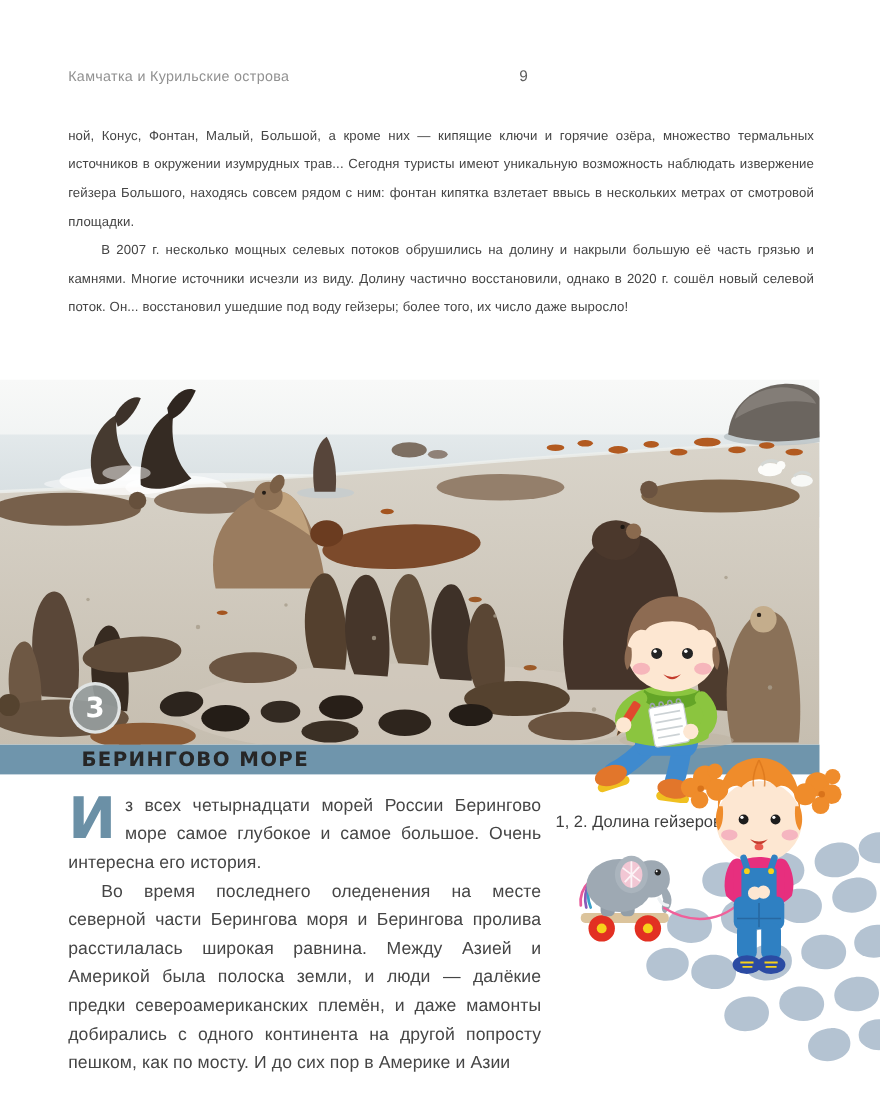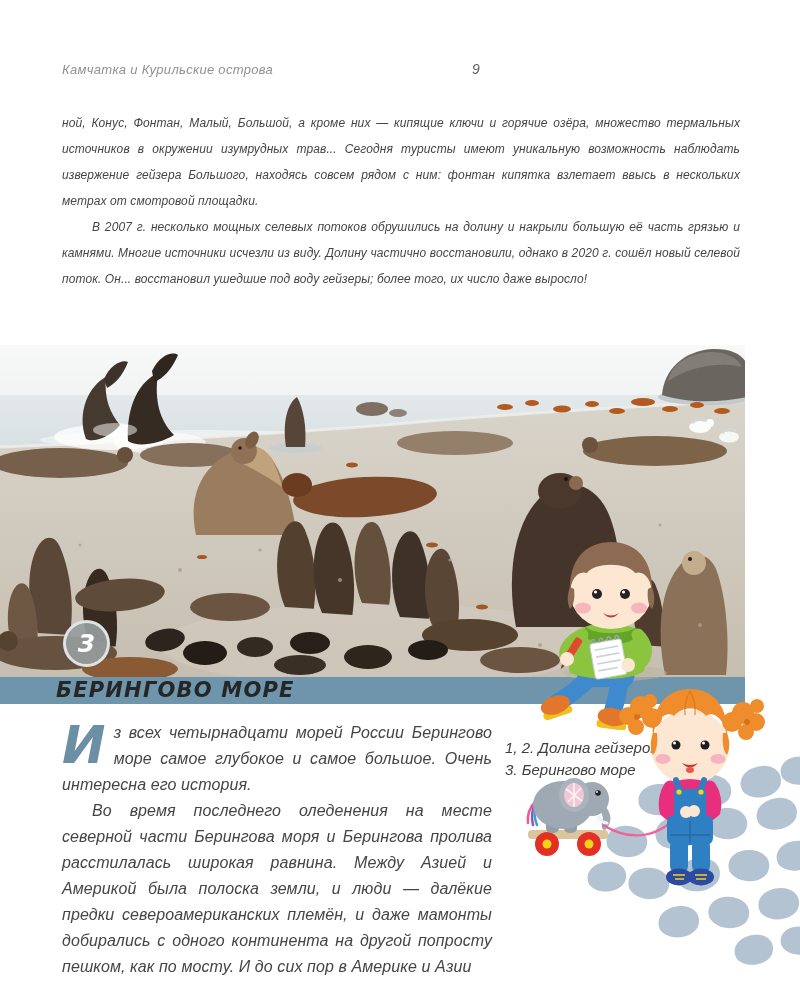--- a/index.html
+++ b/index.html
@@ -1,33 +1,33 @@
 <!DOCTYPE html>
 <html><head>
 <meta charset="utf-8">
 <style>
   html,body{margin:0;padding:0;background:#ffffff;}
   .page{position:relative;width:800px;height:1000px;background:#ffffff;overflow:hidden;
-        font-family:"Liberation Sans",sans-serif;font-style:italic;}
+        font-family:"Liberation Sans",sans-serif;}
   .running-head{position:absolute;top:62px;left:62px;width:680px;height:18px;
         font-size:13px;color:#919191;letter-spacing:.3px;}
   .rh-page{position:absolute;left:410px;top:-1px;color:#5f5f5f;font-size:14px;}
   .intro{position:absolute;top:110px;left:62px;width:678px;font-size:12px;line-height:26px;
         color:#454545;text-align:justify;letter-spacing:.1px;}
   .intro p{margin:0;}
   .indent{text-indent:30px;}
   .photo{position:absolute;left:0;top:345px;width:745px;height:332px;}
   .photo svg{display:block;}
   .badge{position:absolute;left:63px;top:275px;width:47px;height:47px;border-radius:50%;
         box-sizing:border-box;background:rgba(150,157,157,.92);
         border:3px solid rgba(234,238,238,.88);display:flex;align-items:center;justify-content:center;
         color:#ffffff;font-family:"DejaVu Sans",sans-serif;font-weight:bold;font-size:25px;}
   .banner{position:absolute;left:0;top:677px;width:745px;height:27px;background:#6f95ac;}
-  .banner span{display:block;padding-left:56px;font-family:"DejaVu Sans",sans-serif;font-weight:bold;
-        font-size:21px;line-height:27px;letter-spacing:1.2px;color:#262626;}
+  .banner span{display:block;padding-left:74px;font-family:"DejaVu Sans",sans-serif;font-weight:bold;
+        font-size:18px;line-height:27px;letter-spacing:1.2px;color:#262626;}
   .boy{position:absolute;left:520px;top:535px;}
   .bering{position:absolute;left:62px;top:720px;width:430px;font-size:16px;line-height:26px;
         color:#454545;text-align:justify;letter-spacing:.1px;}
   .bering p{margin:0;}
   .dropcap{float:left;font-size:52px;line-height:43px;font-weight:bold;color:#6b90a6;
         margin:4px 8px 0 0;font-family:"DejaVu Sans",sans-serif;}
   .caption{position:absolute;left:505px;top:737px;font-size:15px;line-height:22px;color:#3e3e3e;}
   .girl-scene{position:absolute;left:500px;top:675px;}
 </style>
 </head>
@@ -243,21 +243,20 @@
     </g>
   </svg>
 
   <div class="bering">
     <p><span class="dropcap">И</span><span>з всех четырнадцати морей России Берингово море самое глубокое и самое большое. Очень интересна его история.</span></p>
     <p class="indent">Во время последнего оледенения на месте северной части Берингова моря и Берингова пролива расстилалась широкая равнина. Между Азией и Америкой была полоска земли, и люди — далёкие предки североамериканских племён, и даже мамонты добирались с одного континента на другой попросту пешком, как по мосту. И до сих пор в Америке и Азии</p>
   </div>
 
   <div class="caption">
     <div>1, 2. Долина гейзеров</div>
-    <div>3. Берингово море</div>
   </div>
 
   <svg class="girl-scene" width="300" height="325" viewBox="0 0 300 325">
     <g fill="#b4c3d2">
       <path d="M-20,7 C-26,-6 -14,-17 2,-16 C16,-15 23,-4 17,7 C9,18 -12,18 -20,7 Z" transform="translate(160,125)"></path>
       <path d="M-20,7 C-26,-6 -14,-17 2,-16 C16,-15 23,-4 17,7 C9,18 -12,18 -20,7 Z" transform="translate(212,116) rotate(10)"></path>
       <path d="M-20,7 C-26,-6 -14,-17 2,-16 C16,-15 23,-4 17,7 C9,18 -12,18 -20,7 Z" transform="translate(262,107) rotate(-8)"></path>
       <path d="M-20,7 C-26,-6 -14,-17 2,-16 C16,-15 23,-4 17,7 C9,18 -12,18 -20,7 Z" transform="translate(300,96) scale(.9)"></path>
       <path d="M-20,7 C-26,-6 -14,-17 2,-16 C16,-15 23,-4 17,7 C9,18 -12,18 -20,7 Z" transform="translate(128,167) rotate(8)"></path>
       <path d="M-20,7 C-26,-6 -14,-17 2,-16 C16,-15 23,-4 17,7 C9,18 -12,18 -20,7 Z" transform="translate(178,158) rotate(-6) scale(1.05)"></path>

